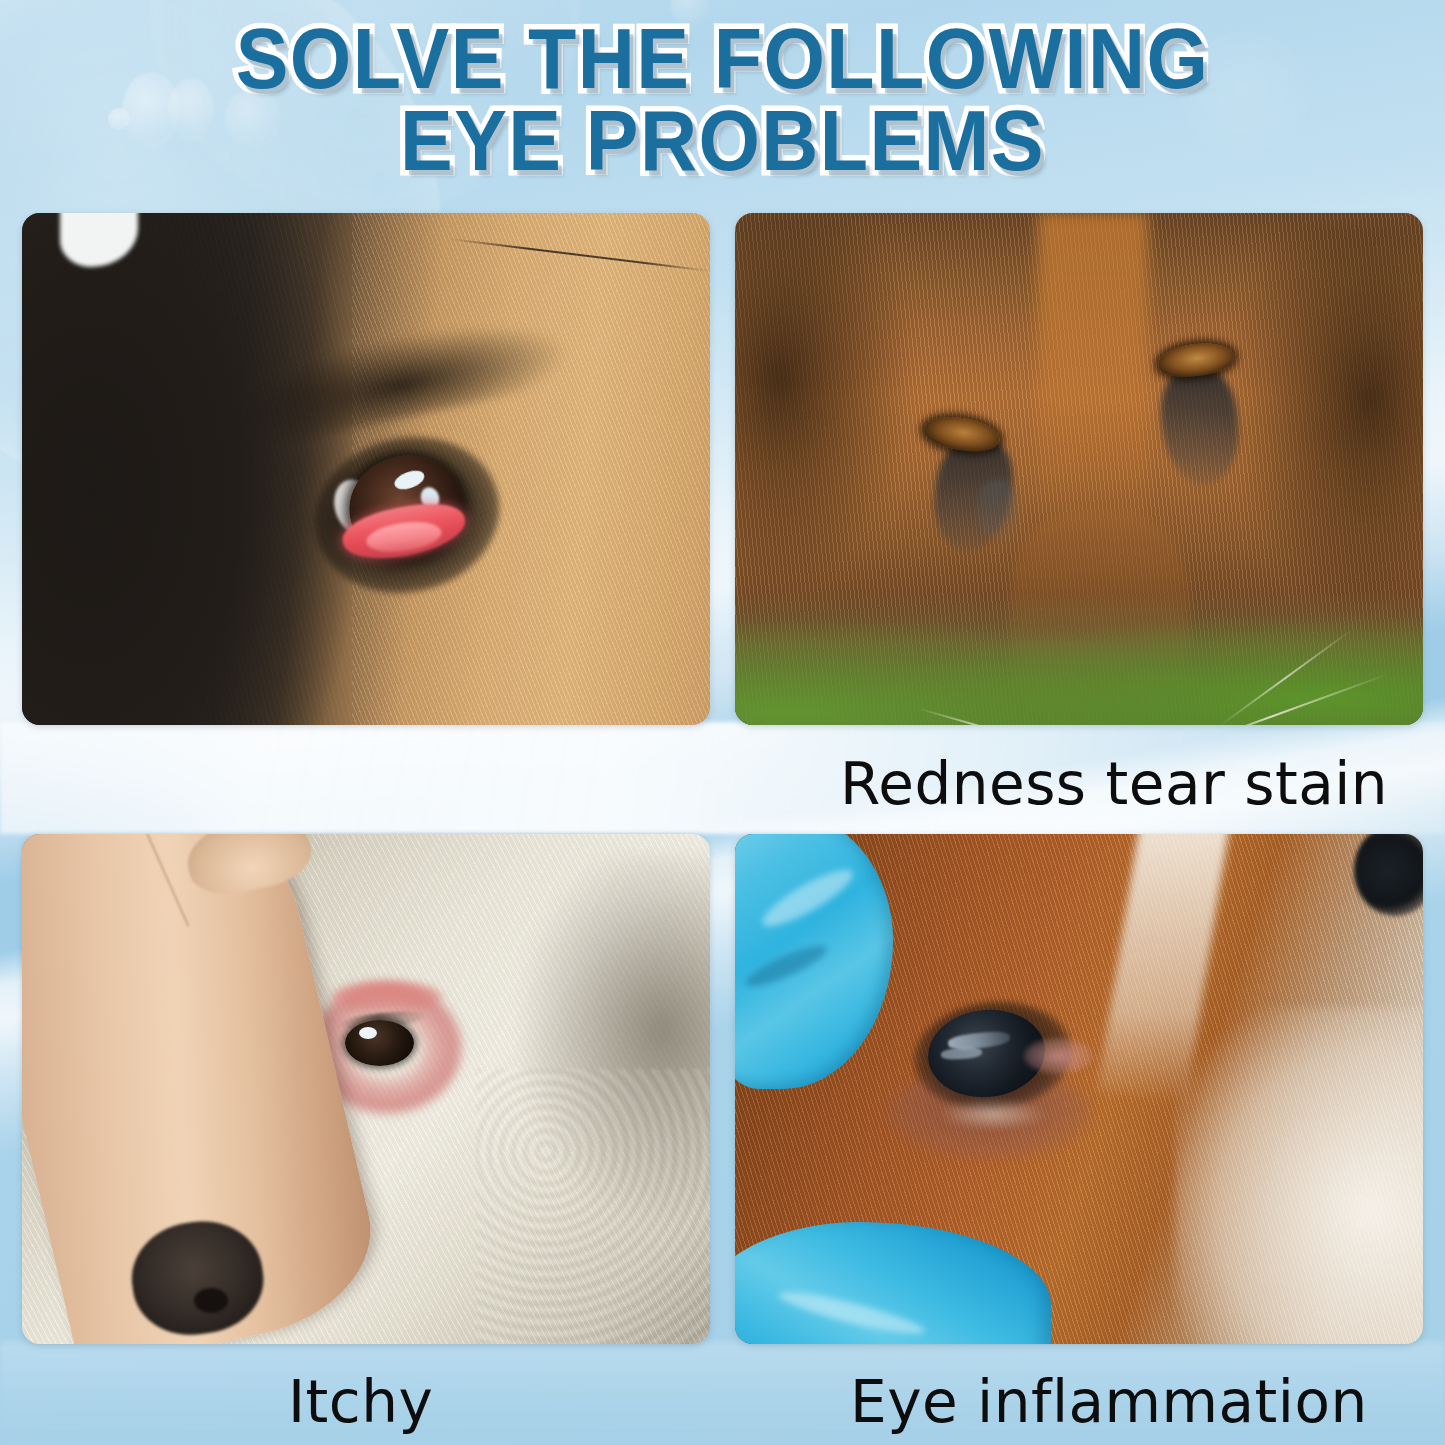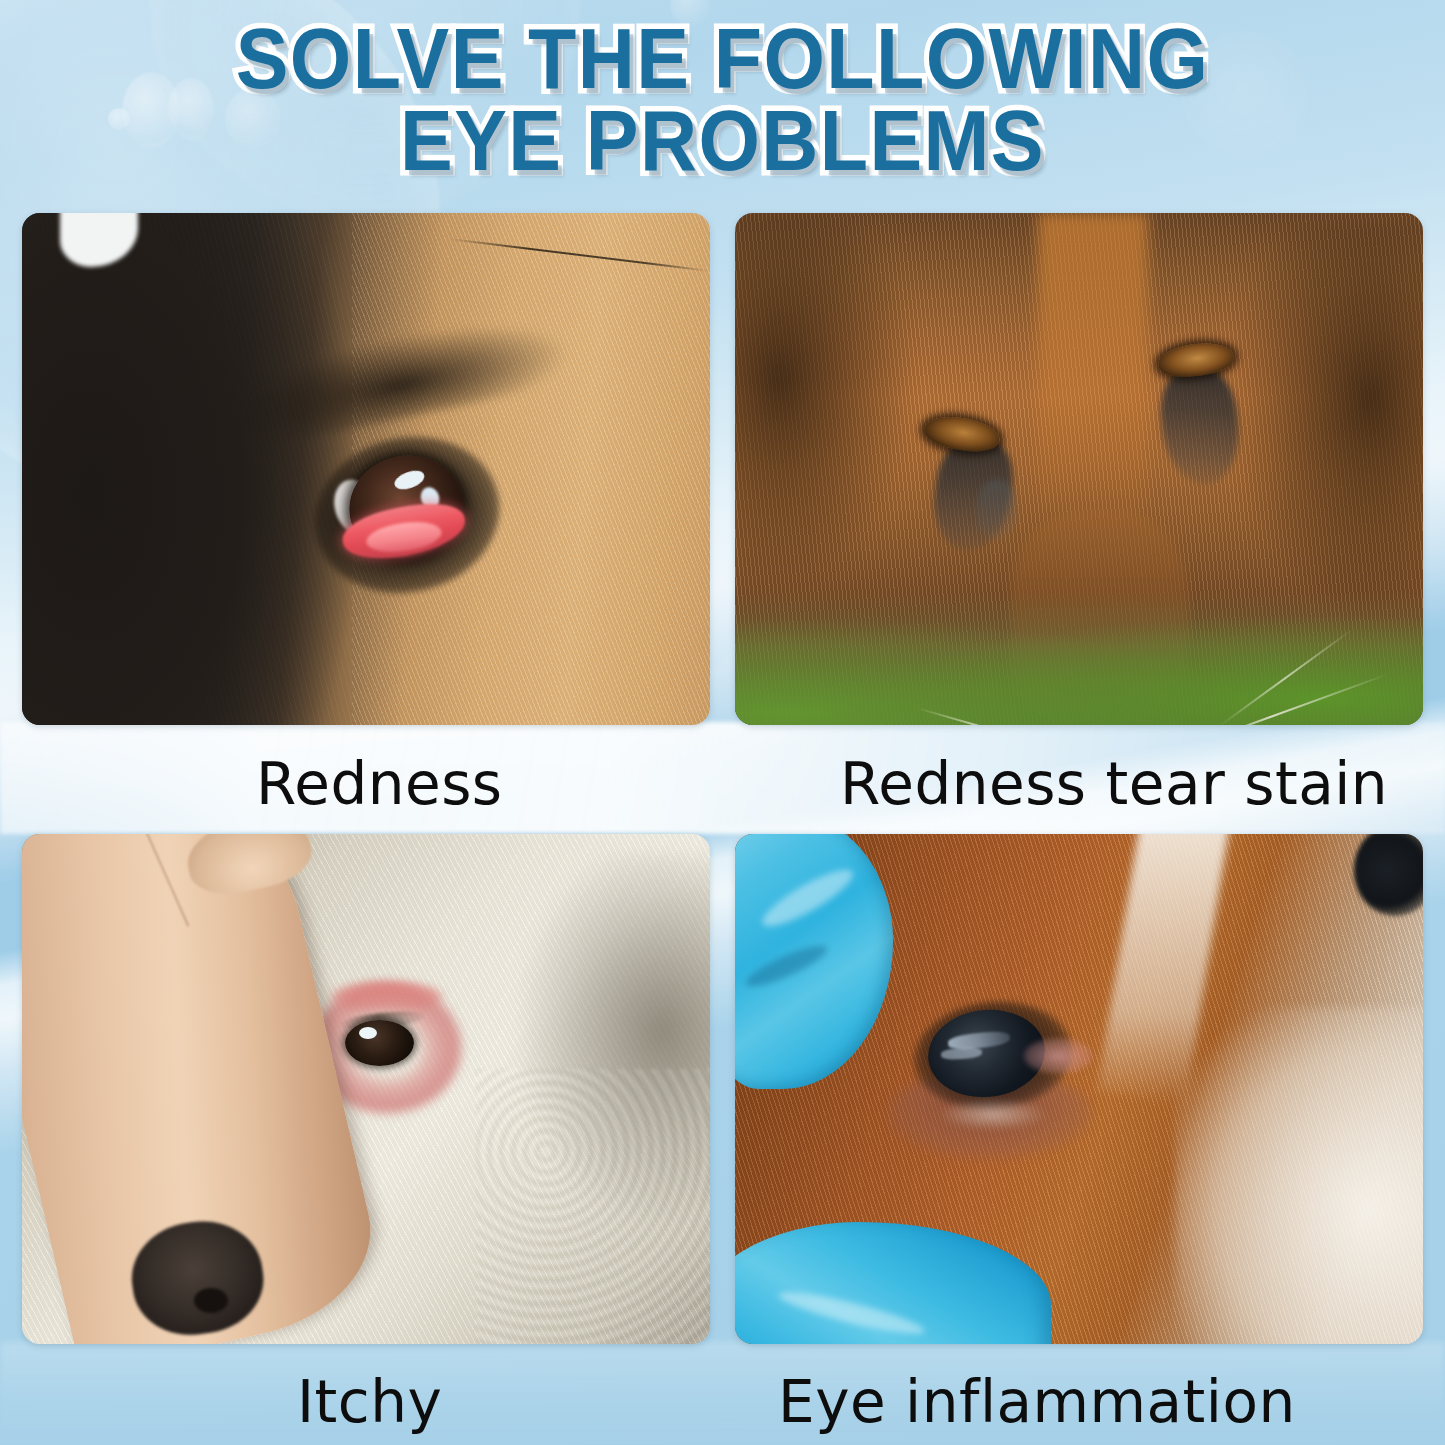--- a/index.html
+++ b/index.html
@@ -167,22 +167,22 @@
     font-family: "DejaVu Sans", sans-serif;
     font-weight: 400;
     font-size: 58px;
     color: #0d0d0d;
     letter-spacing: 0.5px;
     white-space: nowrap;
     user-select: none;
   }
   .cap-1 { left: 256px;  top: 750px; }
   .cap-2 { left: 840px;  top: 750px; }
-  .cap-3 { left: 288px;  top: 1368px; margin-left: 9px; }
-  .cap-4 { left: 778px;  top: 1368px; }
+  .cap-3 { left: 288px;  top: 1368px; }
+  .cap-4 { left: 850px;  top: 1368px; }
 
   
   .p1-bg {
     background:
       
       linear-gradient(95deg,
         #2a2521 0%, #241f1b 22%, #2e2822 32%,
         #4a3a2a 41%, #8b6a45 49%, #c89a63 58%,
         #dbae74 68%, #e2b87e 80%, #d9ab70 92%, #cfa068 100%);
   }
@@ -648,21 +648,20 @@
       <div class="p1-eye-socket"></div>
       <div class="p1-white-rim"></div>
       <div class="p1-eyeball"></div>
       <div class="p1-eye-shine"></div>
       <div class="p1-eye-shine2"></div>
       <div class="p1-red-lid"></div>
       <div class="p1-red-lid2"></div>
       <div class="p1-whisker"></div>
     </div>
   </div>
-  <div class="caption cap-1">Redness</div>
 
   <div class="panel panel-2">
     <div class="photo p2-bg">
       <div class="p2-fur-tex"></div>
       <div class="p2-dark-left"></div>
       <div class="p2-dark-right"></div>
       <div class="p2-blaze"></div>
       <div class="p2-muzzle"></div>
       <div class="p2-stain-L"></div>
       <div class="p2-stain-L2"></div>

